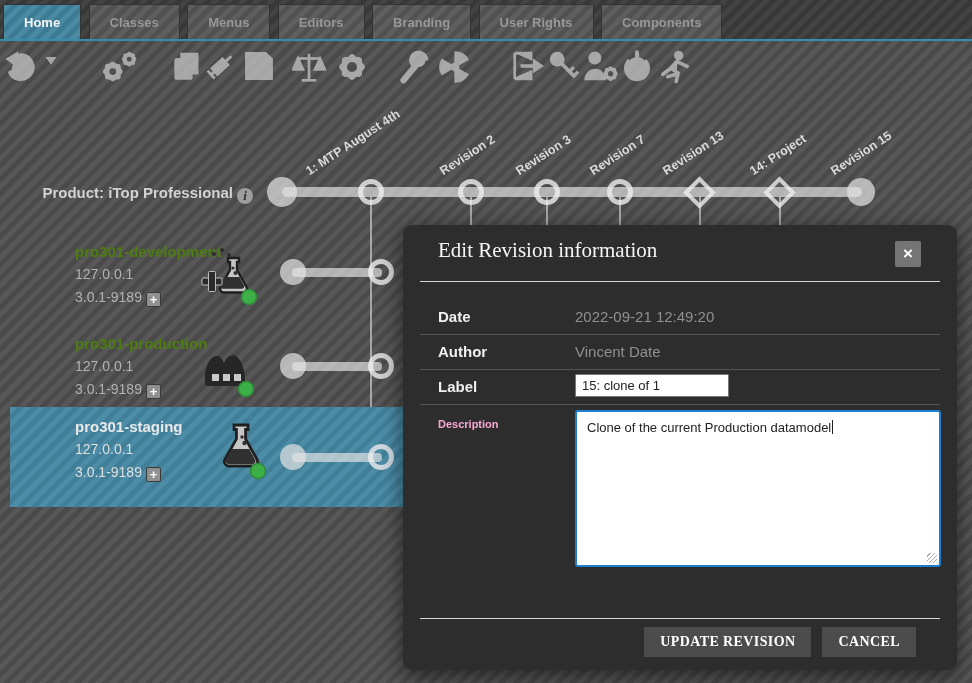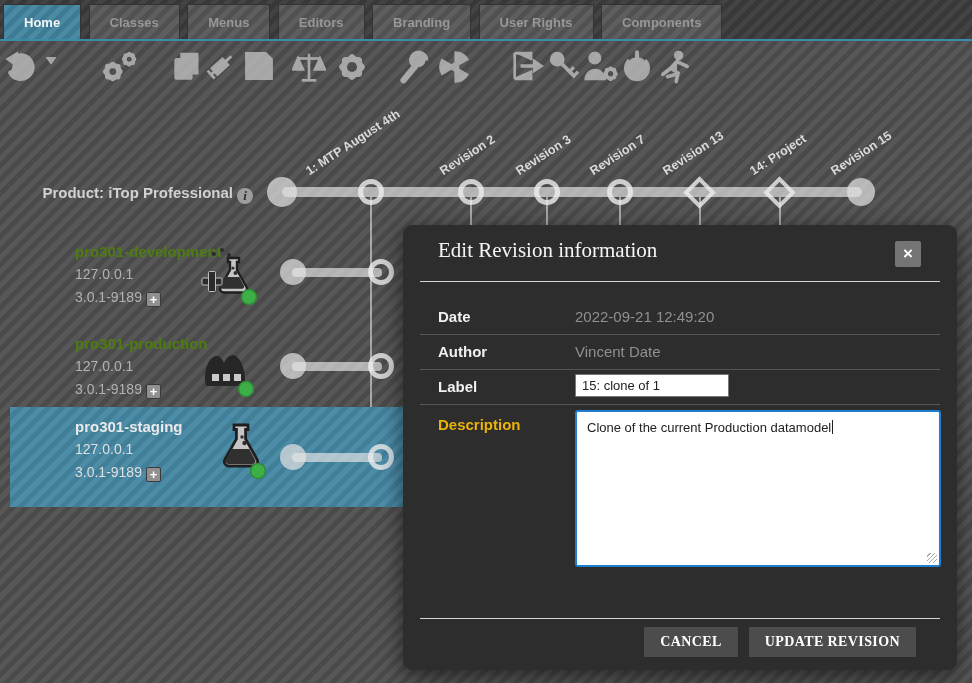--- a/index.html
+++ b/index.html
@@ -65,21 +65,21 @@
   }
   .mtitle{position:absolute;left:35px;top:13px;font-family:"Liberation Serif",serif;font-size:21px;color:#f5f5f5;}
   .mclose{position:absolute;right:36px;top:16px;width:26px;height:26px;line-height:25px;background:#757575;border-radius:2px;
     color:#fff;font-size:17px;font-weight:bold;text-align:center;cursor:pointer;}
   .hsep{position:absolute;left:17px;right:17px;height:0;border-top:1px solid #d6d6d6;}
   .frow{position:absolute;left:17px;right:17px;height:35px;border-bottom:1px solid #565656;}
   .flabel{position:absolute;left:18px;top:0;line-height:35px;font-size:15px;font-weight:bold;color:#f0f0f0;}
   .fvalue{position:absolute;left:155px;top:0;line-height:35px;font-size:15px;color:#909090;}
   .labelinput{position:absolute;left:172px;top:149px;width:154px;height:23px;box-sizing:border-box;
     border:1px solid #777;border-radius:1px;background:#fff;color:#222;font-size:13px;font-family:"Liberation Sans",sans-serif;padding:0 6px;}
-  .desclabel{position:absolute;left:35px;top:182px;line-height:35px;font-size:15px;font-weight:bold;color:#eab308;}
+  .desclabel{position:absolute;left:35px;top:182px;line-height:35px;font-size:11px;font-weight:bold;color:#f9a8d4;}
   .fakearea{position:absolute;left:172px;top:185px;width:366px;height:157px;box-sizing:border-box;
     background:#fff;border:2px solid #1e7fd0;border-radius:3px;padding:8px 10px;font-size:13px;color:#222;cursor:text;}
   .caretbar{display:inline-block;width:1px;height:14px;background:#222;vertical-align:-2px;margin-left:1px;}
   .grip{position:absolute;right:2px;bottom:2px;width:10px;height:10px;
     background:repeating-linear-gradient(135deg,transparent 0 2px,#aaa 2px 3px);}
   .btnrow{position:absolute;right:41px;top:402px;display:flex;gap:11px;}
   .mbtn{height:30px;padding:0 16px;background:#4c4c4c;border:none;color:#fff;
     font-family:"Liberation Serif",serif;font-weight:bold;font-size:14px;letter-spacing:.4px;cursor:pointer;}
 </style>
 </head>
@@ -347,16 +347,16 @@
   <input class="labelinput" type="text" value="15: clone of 1" style="">
 
   <div class="desclabel">Description</div>
   <div class="fakearea">
     <span>Clone of the current Production datamodel</span><span class="caretbar"></span>
     <span class="grip"></span>
   </div>
 
   <div class="hsep" style="top:393px"></div>
   <div class="btnrow">
+    <button class="mbtn">UPDATE REVISION</button>
     <button class="mbtn">CANCEL</button>
-    <button class="mbtn">UPDATE REVISION</button>
   </div>
 </div>
 
 </body></html>

